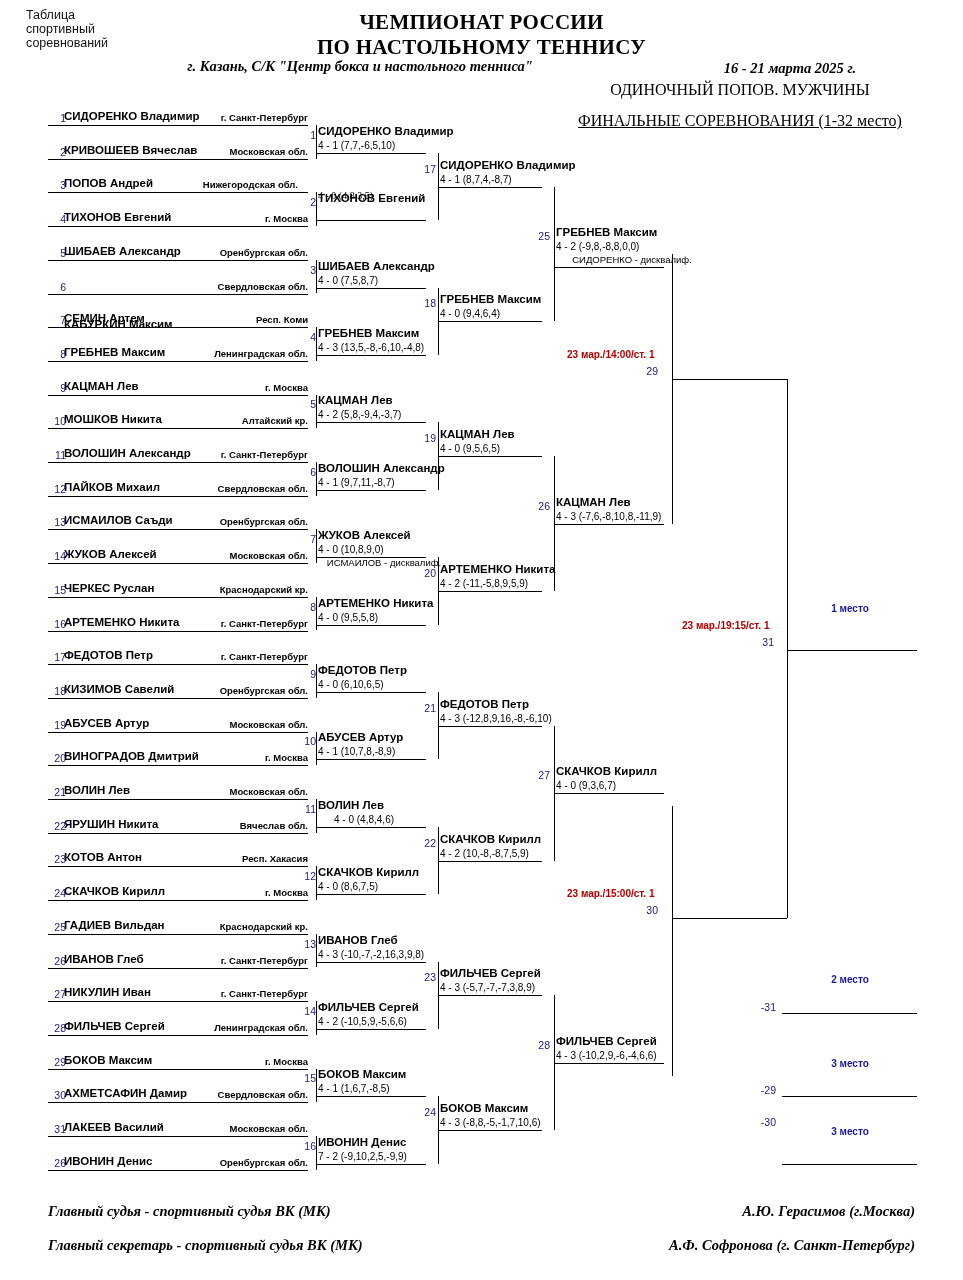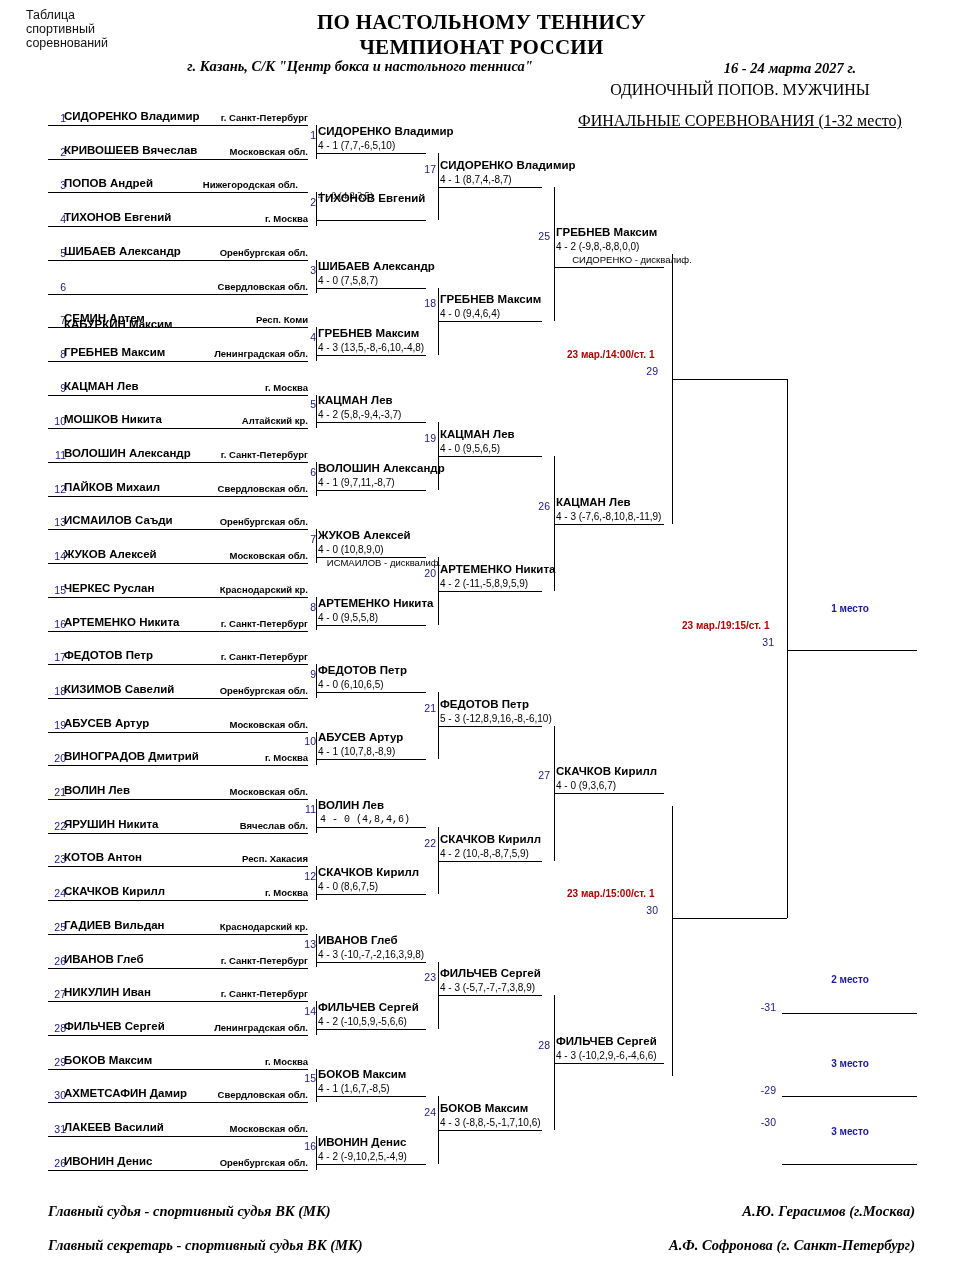--- a/index.html
+++ b/index.html
@@ -88,25 +88,25 @@
     font-weight:bold;font-style:italic;font-size:14.5px;white-space:nowrap;
     text-align:right;
   }
 </style>
 </head>
 <body>
 
 <div class="abs corner-label">Таблица спортивный соревнований</div>
 
 <div class="abs title-main">
+  <div>ЧЕМПИОНАТ РОССИИ</div>
   <div>ПО НАСТОЛЬНОМУ ТЕННИСУ</div>
-  <div>ЧЕМПИОНАТ РОССИИ</div>
 </div>
 <div class="abs title-sub">г. Казань, С/К "Центр бокса и настольного тенниса"</div>
-<div class="abs title-date">16 - 24 марта 2027 г.</div>
+<div class="abs title-date">16 - 21 марта 2025 г.</div>
 <div class="abs cat-line">ОДИНОЧНЫЙ ПОПОВ. МУЖЧИНЫ</div>
 <div class="abs stage-line">ФИНАЛЬНЫЕ СОРЕВНОВАНИЯ (1-32 место)</div>
 
 <div class="abs" id="bracket" style="left:0;top:0;width:963px;height:1200px;">
     <div class="abs seed" style="left:48px;top:112px;">1</div>
     <div class="abs p-name" style="left:64px;top:110px;">СИДОРЕНКО Владимир</div>
     <div class="abs p-region" style="left:190px;top:112px;width:118px;">г. Санкт-Петербург</div>
     <div class="abs hline" style="left:48px;top:125px;width:260px;"></div>
     <div class="abs seed" style="left:48px;top:145.7px;">2</div>
     <div class="abs p-name" style="left:64px;top:143.7px;">КРИВОШЕЕВ Вячеслав</div>
@@ -278,21 +278,21 @@
     <div class="abs match-score" style="left:318px;top:679.0500000000001px;">4 - 0 (6,10,6,5)</div>
     <div class="abs hline" style="left:316px;top:692.0500000000001px;width:110px;"></div>
     <div class="abs vline" style="left:316px;top:664.2px;height:33.7px;"></div>
     <div class="abs seed" style="left:298px;top:735.45px;">10</div>
     <div class="abs match-name" style="left:318px;top:731.45px;">АБУСЕВ Артур</div>
     <div class="abs match-score" style="left:318px;top:746.45px;">4 - 1 (10,7,8,-8,9)</div>
     <div class="abs hline" style="left:316px;top:759.45px;width:110px;"></div>
     <div class="abs vline" style="left:316px;top:731.6px;height:33.7px;"></div>
     <div class="abs seed" style="left:298px;top:802.85px;">11</div>
     <div class="abs match-name" style="left:318px;top:798.85px;">ВОЛИН Лев</div>
-    <div class="abs match-score" style="left:320px;top:813.85px;font-family:Liberation Mono, monospace;">4 - 0 (4,8,4,6)</div>
+    <div class="abs match-score" style="left:334px;top:813.85px;">4 - 0 (4,8,4,6)</div>
     <div class="abs hline" style="left:316px;top:826.85px;width:110px;"></div>
     <div class="abs vline" style="left:316px;top:799px;height:33.7px;"></div>
     <div class="abs seed" style="left:298px;top:870.2500000000001px;">12</div>
     <div class="abs match-name" style="left:318px;top:866.2500000000001px;">СКАЧКОВ Кирилл</div>
     <div class="abs match-score" style="left:318px;top:881.2500000000001px;">4 - 0 (8,6,7,5)</div>
     <div class="abs hline" style="left:316px;top:894.2500000000001px;width:110px;"></div>
     <div class="abs vline" style="left:316px;top:866.4000000000001px;height:33.7px;"></div>
     <div class="abs seed" style="left:298px;top:937.6500000000001px;">13</div>
     <div class="abs match-name" style="left:318px;top:933.6500000000001px;">ИВАНОВ Глеб</div>
     <div class="abs match-score" style="left:318px;top:948.6500000000001px;">4 - 3 (-10,-7,-2,16,3,9,8)</div>
@@ -303,21 +303,21 @@
     <div class="abs match-score" style="left:318px;top:1016.0500000000001px;">4 - 2 (-10,5,9,-5,6,6)</div>
     <div class="abs hline" style="left:316px;top:1029.0500000000002px;width:110px;"></div>
     <div class="abs vline" style="left:316px;top:1001.2px;height:33.7px;"></div>
     <div class="abs seed" style="left:298px;top:1072.45px;">15</div>
     <div class="abs match-name" style="left:318px;top:1068.45px;">БОКОВ Максим</div>
     <div class="abs match-score" style="left:318px;top:1083.45px;">4 - 1 (1,6,7,-8,5)</div>
     <div class="abs hline" style="left:316px;top:1096.45px;width:110px;"></div>
     <div class="abs vline" style="left:316px;top:1068.6000000000001px;height:33.7px;"></div>
     <div class="abs seed" style="left:298px;top:1139.85px;">16</div>
     <div class="abs match-name" style="left:318px;top:1135.85px;">ИВОНИН Денис</div>
-    <div class="abs match-score" style="left:318px;top:1150.85px;">4 - 2 (-9,10,2,5,-4,9)</div>
+    <div class="abs match-score" style="left:318px;top:1150.85px;">7 - 2 (-9,10,2,5,-9,9)</div>
     <div class="abs hline" style="left:316px;top:1163.85px;width:110px;"></div>
     <div class="abs vline" style="left:316px;top:1136px;height:33.7px;"></div>
     <div class="abs seed" style="left:418px;top:162.55px;">17</div>
     <div class="abs match-name" style="left:440px;top:158.55px;">СИДОРЕНКО Владимир</div>
     <div class="abs match-score" style="left:440px;top:173.55px;">4 - 1 (8,7,4,-8,7)</div>
     <div class="abs hline" style="left:438px;top:186.55px;width:104px;"></div>
     <div class="abs vline" style="left:438px;top:152.85px;height:67.4px;"></div>
     <div class="abs seed" style="left:418px;top:297.35px;">18</div>
     <div class="abs match-name" style="left:440px;top:293.35px;">ГРЕБНЕВ Максим</div>
     <div class="abs match-score" style="left:440px;top:308.35px;">4 - 0 (9,4,6,4)</div>
@@ -328,21 +328,21 @@
     <div class="abs match-score" style="left:440px;top:443.15000000000003px;">4 - 0 (9,5,6,5)</div>
     <div class="abs hline" style="left:438px;top:456.15000000000003px;width:104px;"></div>
     <div class="abs vline" style="left:438px;top:422.45000000000005px;height:67.4px;"></div>
     <div class="abs seed" style="left:418px;top:566.9500000000002px;">20</div>
     <div class="abs match-name" style="left:440px;top:562.9500000000002px;">АРТЕМЕНКО Никита</div>
     <div class="abs match-score" style="left:440px;top:577.9500000000002px;">4 - 2 (-11,-5,8,9,5,9)</div>
     <div class="abs hline" style="left:438px;top:590.9500000000002px;width:104px;"></div>
     <div class="abs vline" style="left:438px;top:557.2500000000001px;height:67.4px;"></div>
     <div class="abs seed" style="left:418px;top:701.7500000000001px;">21</div>
     <div class="abs match-name" style="left:440px;top:697.7500000000001px;">ФЕДОТОВ Петр</div>
-    <div class="abs match-score" style="left:440px;top:712.7500000000001px;">5 - 3 (-12,8,9,16,-8,-6,10)</div>
+    <div class="abs match-score" style="left:440px;top:712.7500000000001px;">4 - 3 (-12,8,9,16,-8,-6,10)</div>
     <div class="abs hline" style="left:438px;top:725.7500000000001px;width:104px;"></div>
     <div class="abs vline" style="left:438px;top:692.0500000000001px;height:67.4px;"></div>
     <div class="abs seed" style="left:418px;top:836.5500000000001px;">22</div>
     <div class="abs match-name" style="left:440px;top:832.5500000000001px;">СКАЧКОВ Кирилл</div>
     <div class="abs match-score" style="left:440px;top:847.5500000000001px;">4 - 2 (10,-8,-8,7,5,9)</div>
     <div class="abs hline" style="left:438px;top:860.5500000000001px;width:104px;"></div>
     <div class="abs vline" style="left:438px;top:826.85px;height:67.4px;"></div>
     <div class="abs seed" style="left:418px;top:971.3500000000001px;">23</div>
     <div class="abs match-name" style="left:440px;top:967.3500000000001px;">ФИЛЬЧЕВ Сергей</div>
     <div class="abs match-score" style="left:440px;top:982.3500000000001px;">4 - 3 (-5,7,-7,-7,3,8,9)</div>

